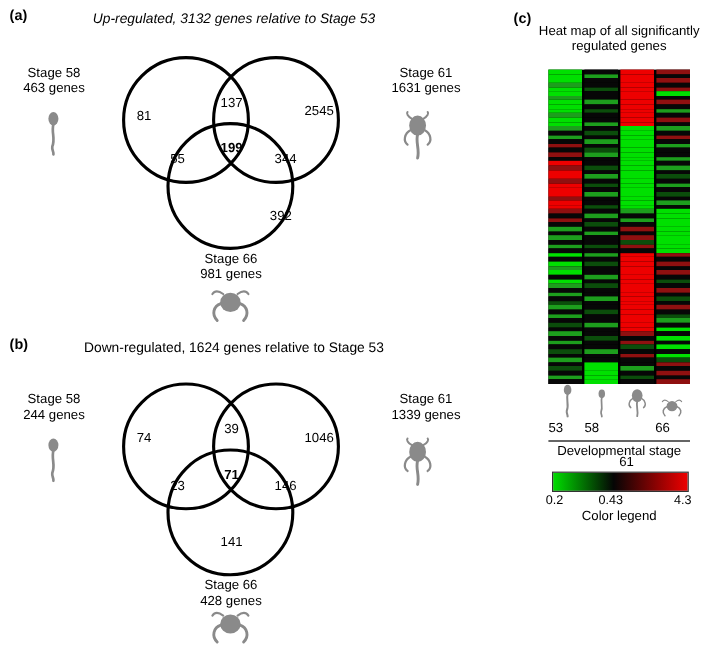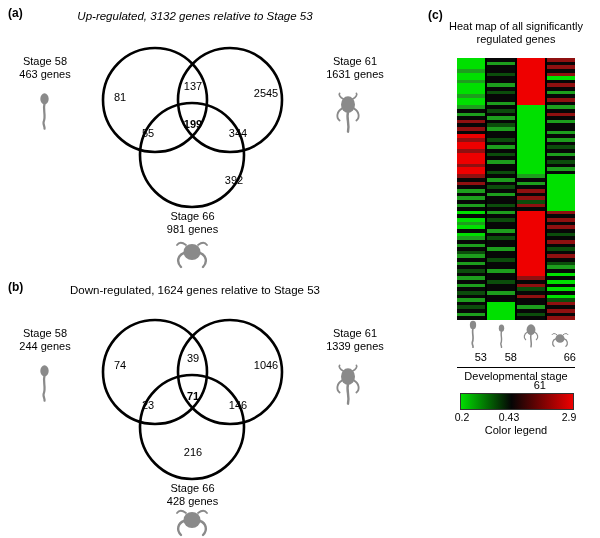--- a/index.html
+++ b/index.html
@@ -14,21 +14,21 @@
   .num{position:absolute;font-size:11px;transform:translate(-50%,-50%);white-space:nowrap;}
   .num.bold{font-weight:bold;}
   .lbl{position:absolute;font-size:11px;line-height:13px;text-align:center;}
   .venn-svg{position:absolute;}
   .venn-svg circle{fill:none;stroke:#000;stroke-width:2.6;}
   .hm-title{font-size:11px;line-height:13px;text-align:center;}
   .heatmap{
     position:absolute;background:#000;display:grid;
     grid-template-columns:repeat(4,1fr);column-gap:2px;row-gap:0;
   }
-  .stage-num{position:absolute;font-size:11px;text-align:right;width:30px;}
+  .stage-num{position:absolute;font-size:11px;text-align:left;width:30px;}
   .axis-line{position:absolute;height:1px;background:#000;}
   .legend-bar{position:absolute;border:1px solid #333;}
   .legend-tick{position:absolute;font-size:10.5px;text-align:center;width:34px;}
   .icon{position:absolute;line-height:0;}
 </style>
 </head>
 <body>
 
 <div class="abs tag" style="left:8px;top:6px;">(a)</div>
 <div class="abs ptitle" style="left:45px;top:10px;width:300px;font-style:italic;">Up-regulated, 3132 genes relative to Stage 53</div>
@@ -93,21 +93,21 @@
   <circle cx="145" cy="62" r="52"></circle>
   <circle cx="107" cy="117" r="52"></circle>
 </svg>
 
 <div class="num" style="left:120px;top:365px;">74</div>
 <div class="num" style="left:193px;top:358px;">39</div>
 <div class="num" style="left:266px;top:365px;">1046</div>
 <div class="num" style="left:148px;top:405px;">23</div>
 <div class="num bold" style="left:193px;top:396px;">71</div>
 <div class="num" style="left:238px;top:405px;">146</div>
-<div class="num" style="left:193px;top:452px;">216</div>
+<div class="num" style="left:193px;top:452px;">141</div>
 
 <div class="lbl" style="left:10px;top:327px;width:70px;">
   <span style="display:block">Stage 58</span>
   <span style="display:block">244 genes</span>
 </div>
 <span class="icon" style="left:38px;top:364px;">
   <svg width="13" height="38" viewBox="0 0 14 40">
       <ellipse cx="7" cy="7" rx="4.5" ry="6" fill="#8a8a8a"></ellipse>
       <path d="M7 12 C5 19 9 25 6 32 C5.5 35 7.5 37 7 39" stroke="#8a8a8a" stroke-width="2.4" fill="none" stroke-linecap="round"></path>
     </svg>
@@ -469,14 +469,14 @@
 <div class="stage-num" style="left:487px;top:351px;">58</div>
 <div class="stage-num" style="left:516px;top:351px;margin-top:28px;">61</div>
 <div class="stage-num" style="left:546px;top:351px;">66</div>
 
 <div class="axis-line" style="left:457px;top:367px;width:118px;"></div>
 <div class="abs" style="left:430px;top:370px;width:172px;font-size:11px;text-align:center;">Developmental stage</div>
 
 <div class="legend-bar" style="left: 460px; top: 393px; width: 112px; height: 15px; background: linear-gradient(90deg, rgb(0, 221, 0) 0%, rgb(5, 5, 5) 45%, rgb(238, 0, 0) 100%);"></div>
 <div class="legend-tick" style="left:445px;top:411px;">0.2</div>
 <div class="legend-tick" style="left:492px;top:411px;">0.43</div>
-<div class="legend-tick" style="left:552px;top:411px;">2.9</div>
+<div class="legend-tick" style="left:552px;top:411px;">4.3</div>
 <div class="abs" style="left:430px;top:424px;width:172px;font-size:11px;text-align:center;">Color legend</div>
 
 </body></html>

